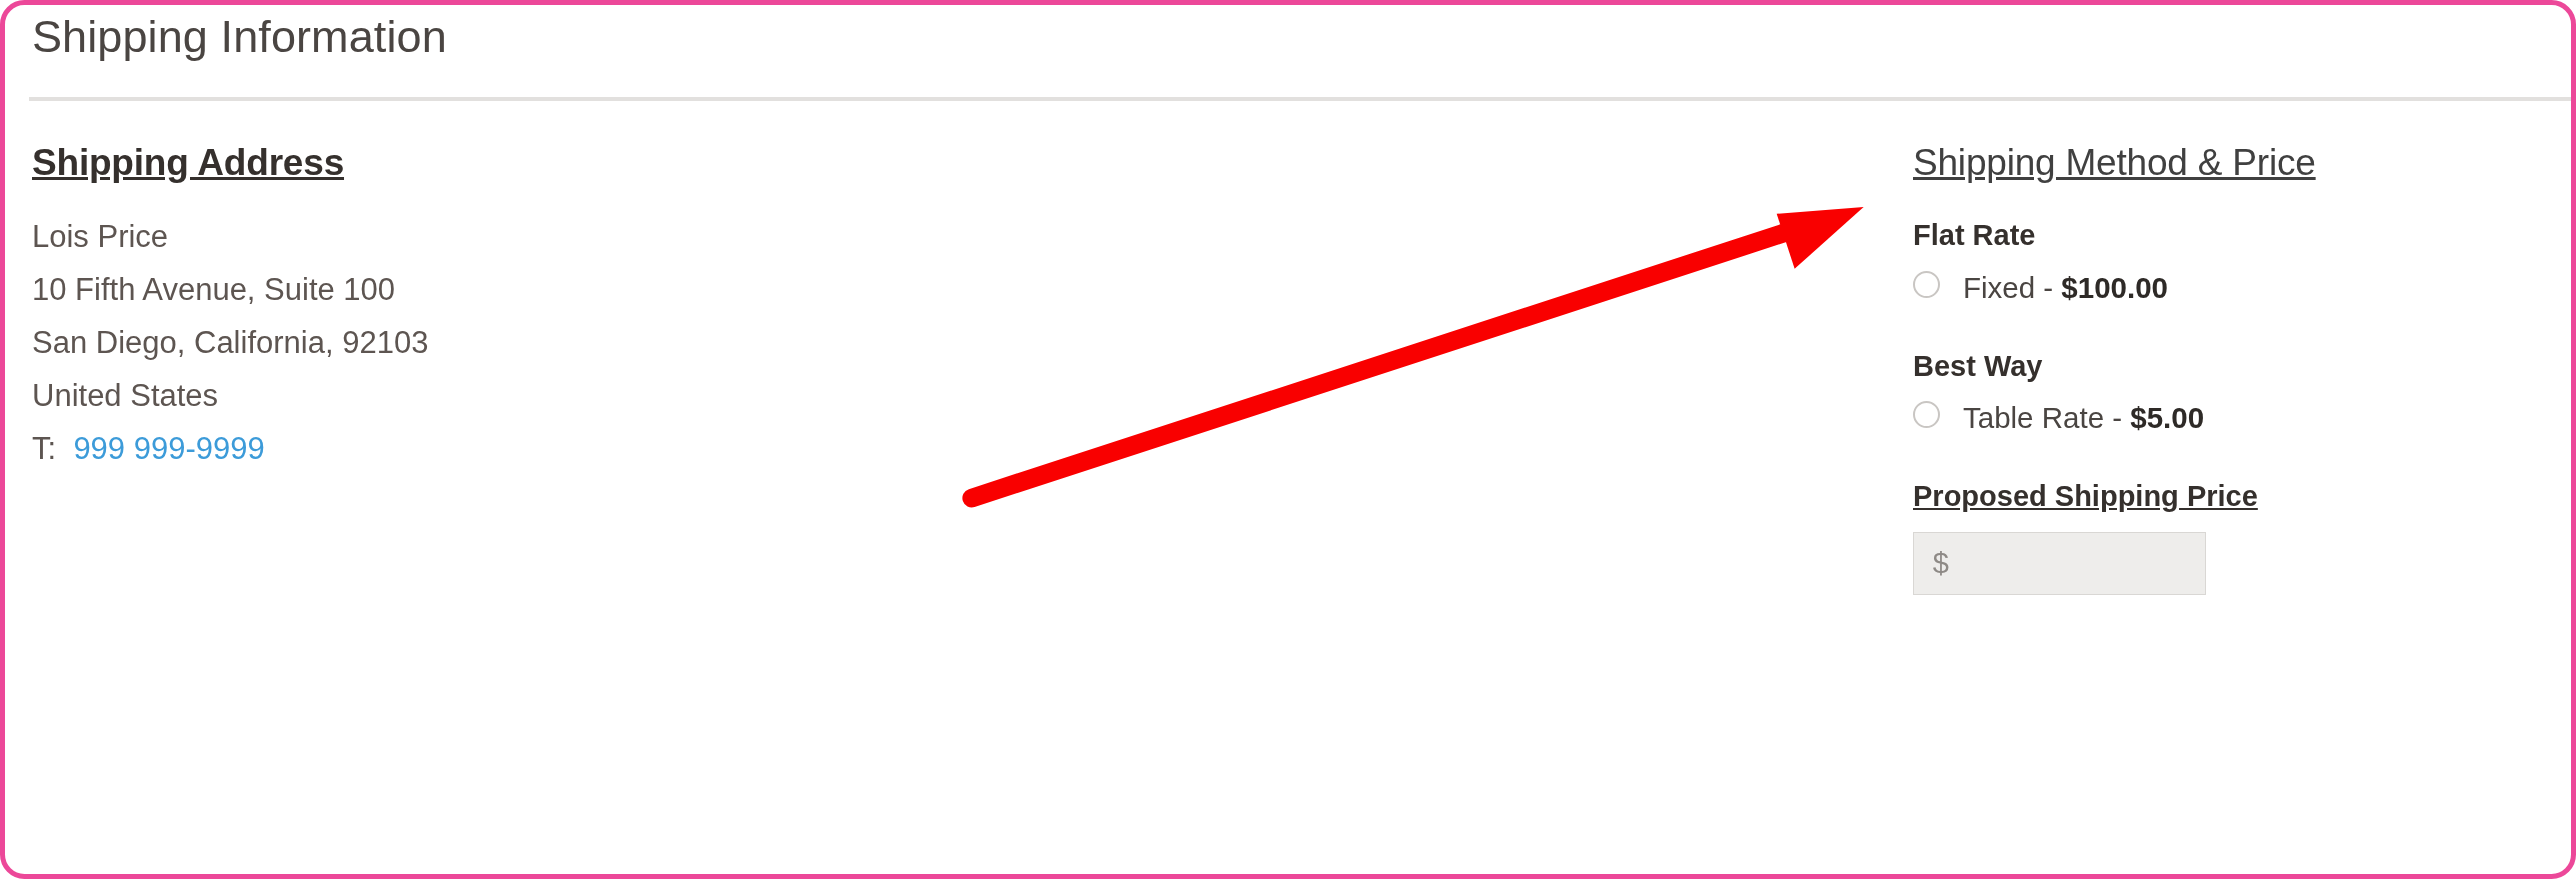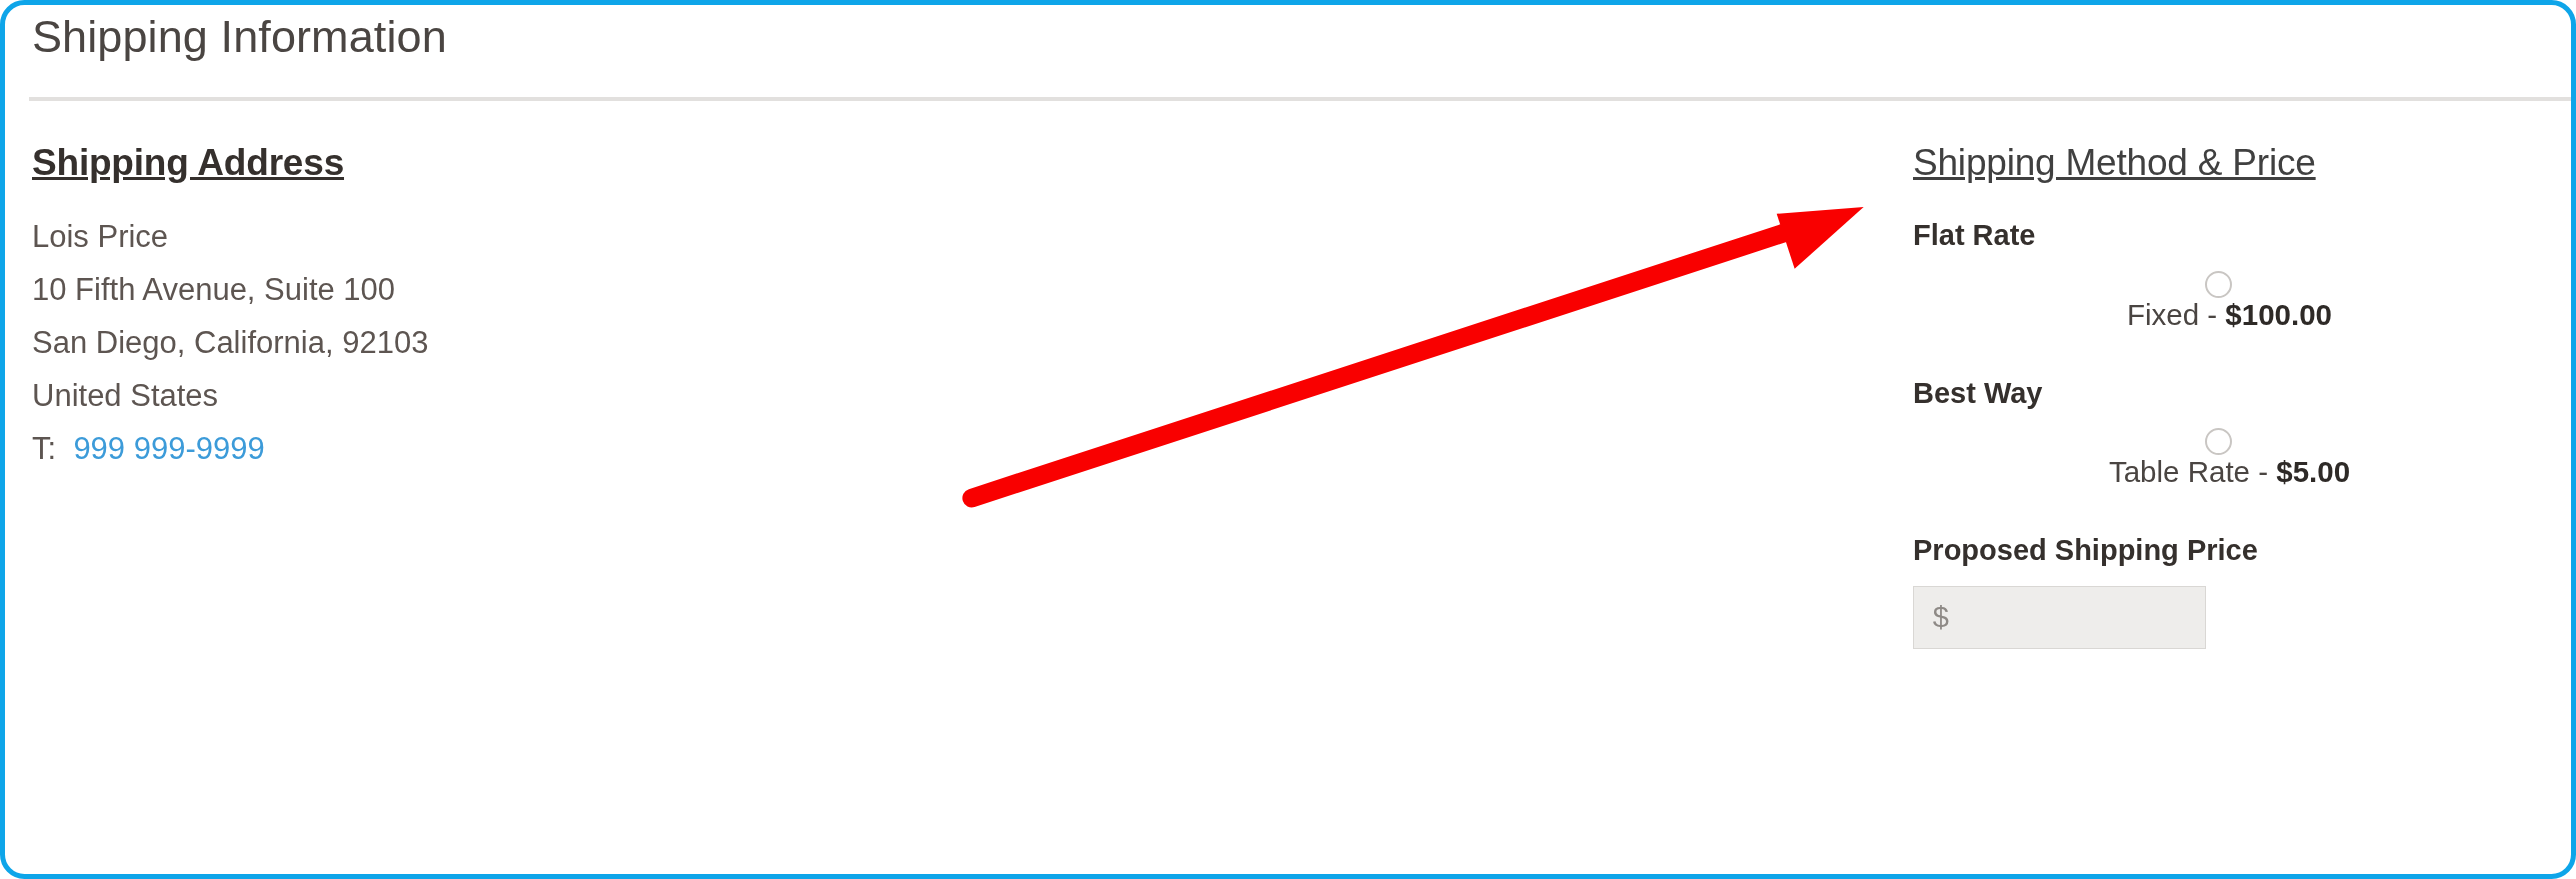--- a/index.html
+++ b/index.html
@@ -11,21 +11,21 @@
     font-family: "Liberation Sans", sans-serif;
     -webkit-font-smoothing: antialiased;
   }
 
   #screenshot {
     position: relative;
     width: 2576px;
     height: 879px;
     background: #ffffff;
     box-sizing: border-box;
-    border: 5px solid #0ea5e9;
+    border: 5px solid #ec4899;
     border-radius: 24.4px;
     overflow: hidden;
   }
 
   
   .section-title {
     position: absolute;
     left: 27px;
     top: 5.8px;
     font-size: 45px;
@@ -96,24 +96,22 @@
   .carrier-title {
     font-size: 29px;
     font-weight: 700;
     color: #35302d;
     margin: 0 0 18.7px 0;
     white-space: nowrap;
   }
 
   .method-row {
     display: flex;
-    align-items: center;
     margin: 0 0 45px 0;
     cursor: pointer;
-    flex-direction: column;
   }
 
   .radio {
     width: 27px;
     height: 27px;
     min-width: 27px;
     border: 2.2px solid #c9c6c3;
     border-radius: 50%;
     background: #ffffff;
     box-sizing: border-box;
@@ -131,20 +129,21 @@
     font-weight: 700;
     color: #2e2a27;
   }
 
   .field-label {
     font-size: 29px;
     font-weight: 700;
     color: #35302d;
     margin: 0 0 18.7px 0;
     white-space: nowrap;
+    text-decoration: underline;
   }
 
   .price-input {
     width: 293px;
     height: 63px;
     background: #eeedeb;
     border: 1.4px solid #d9d7d4;
     box-sizing: border-box;
     display: flex;
     align-items: center;

